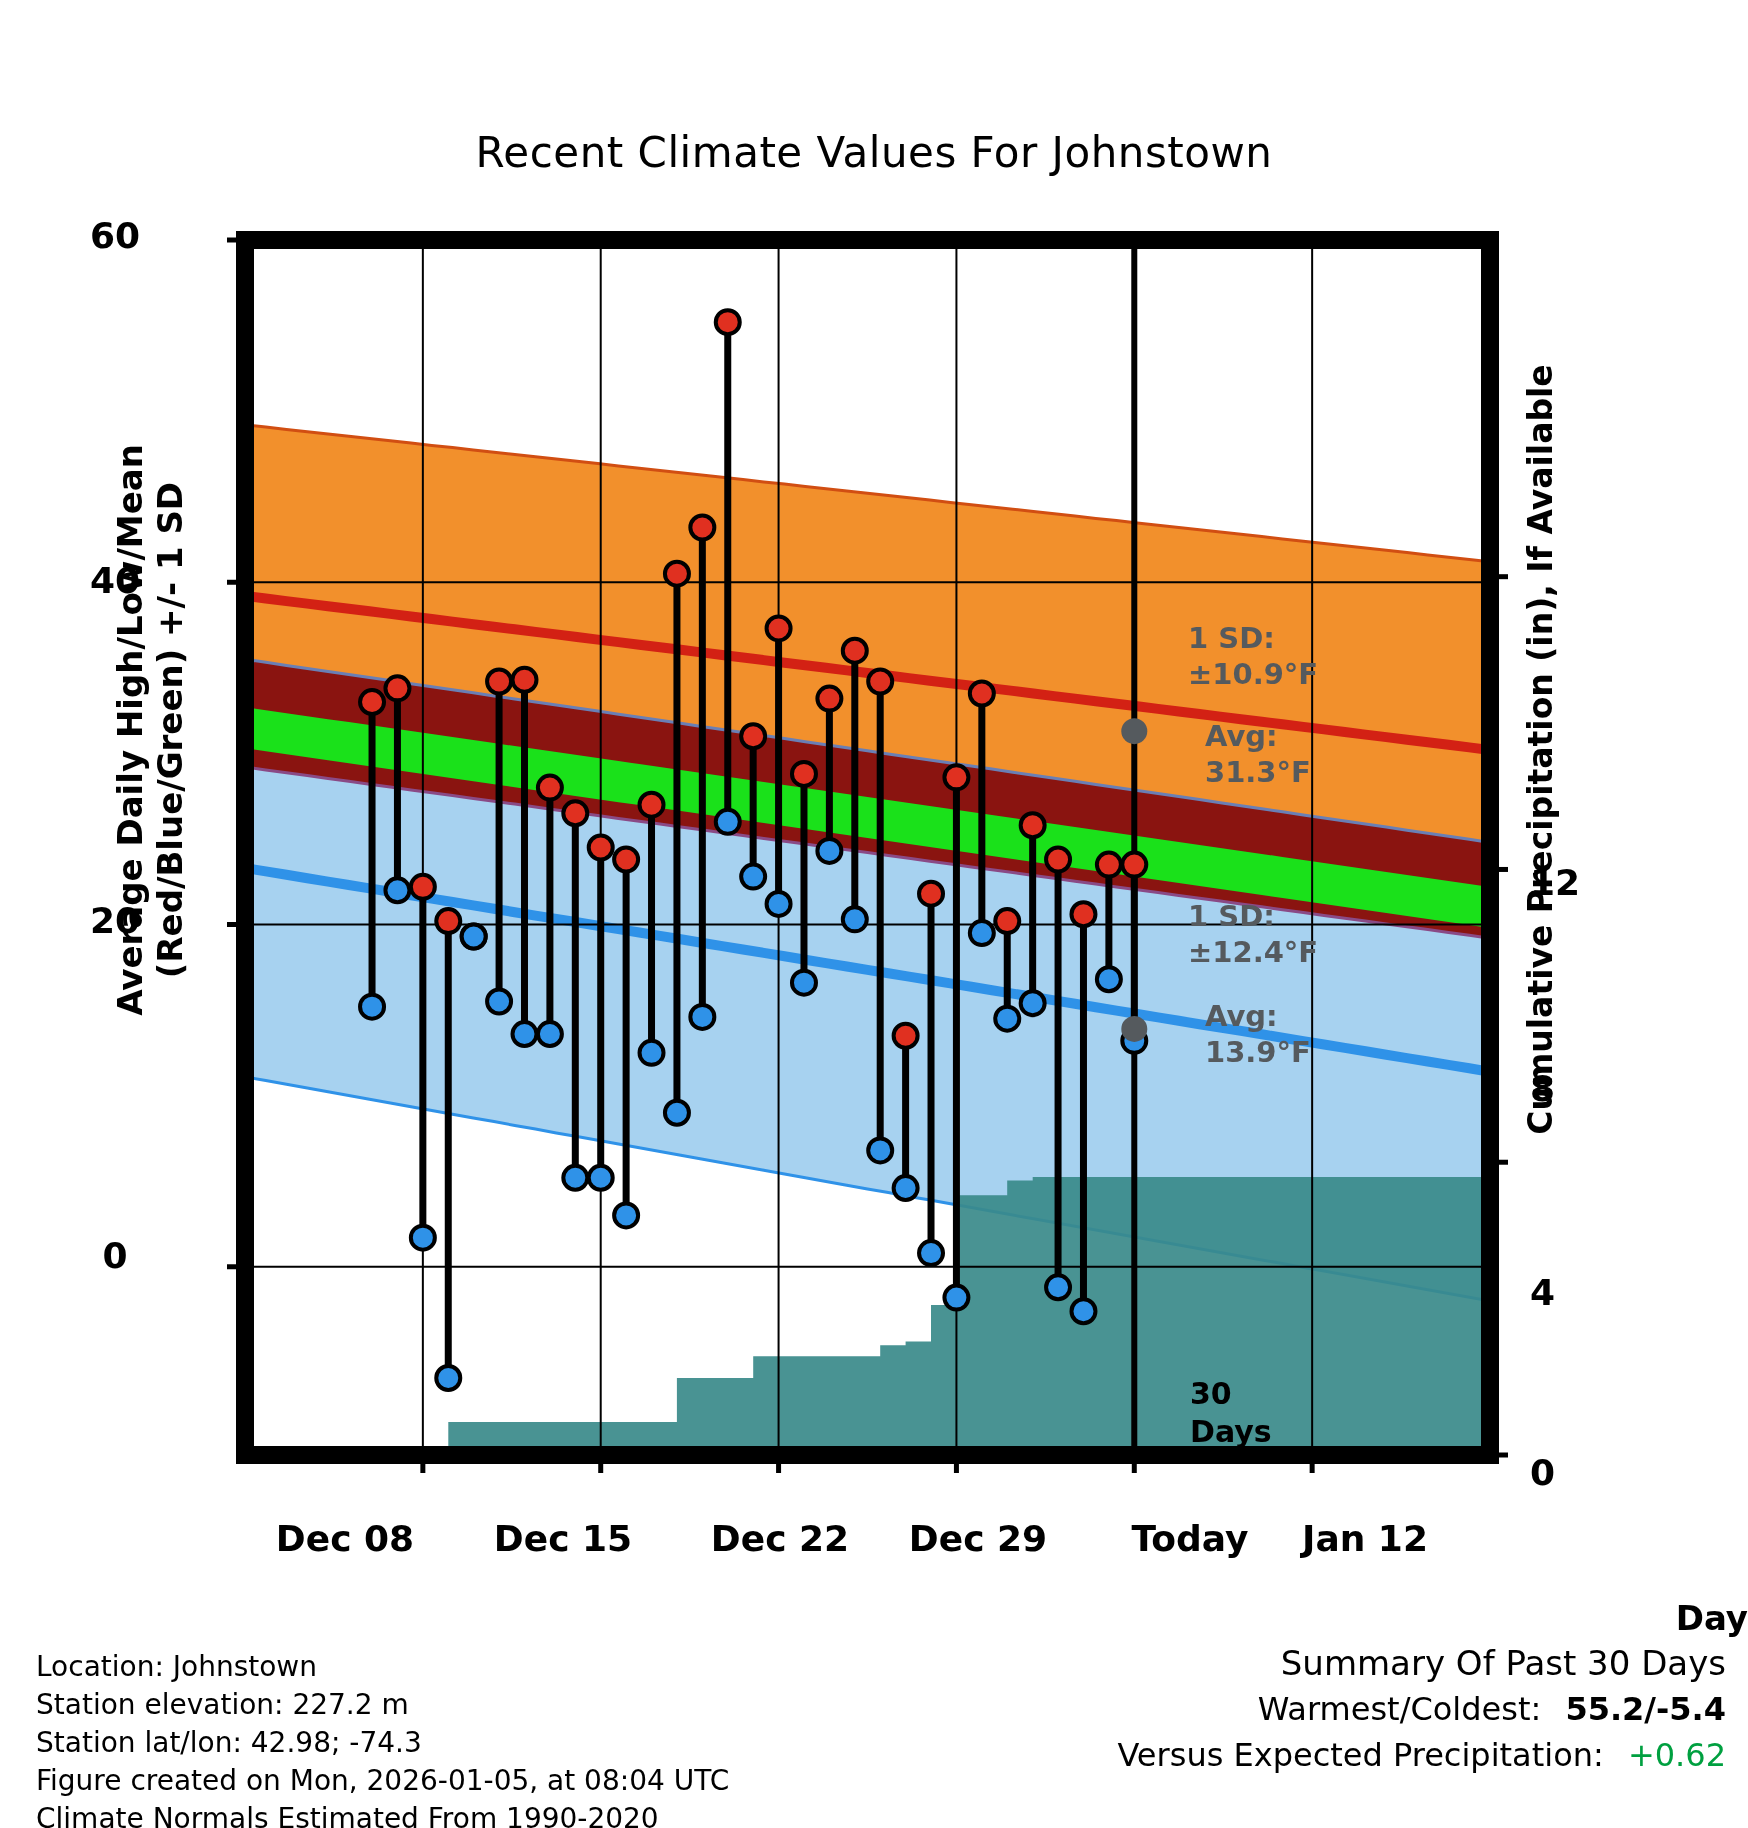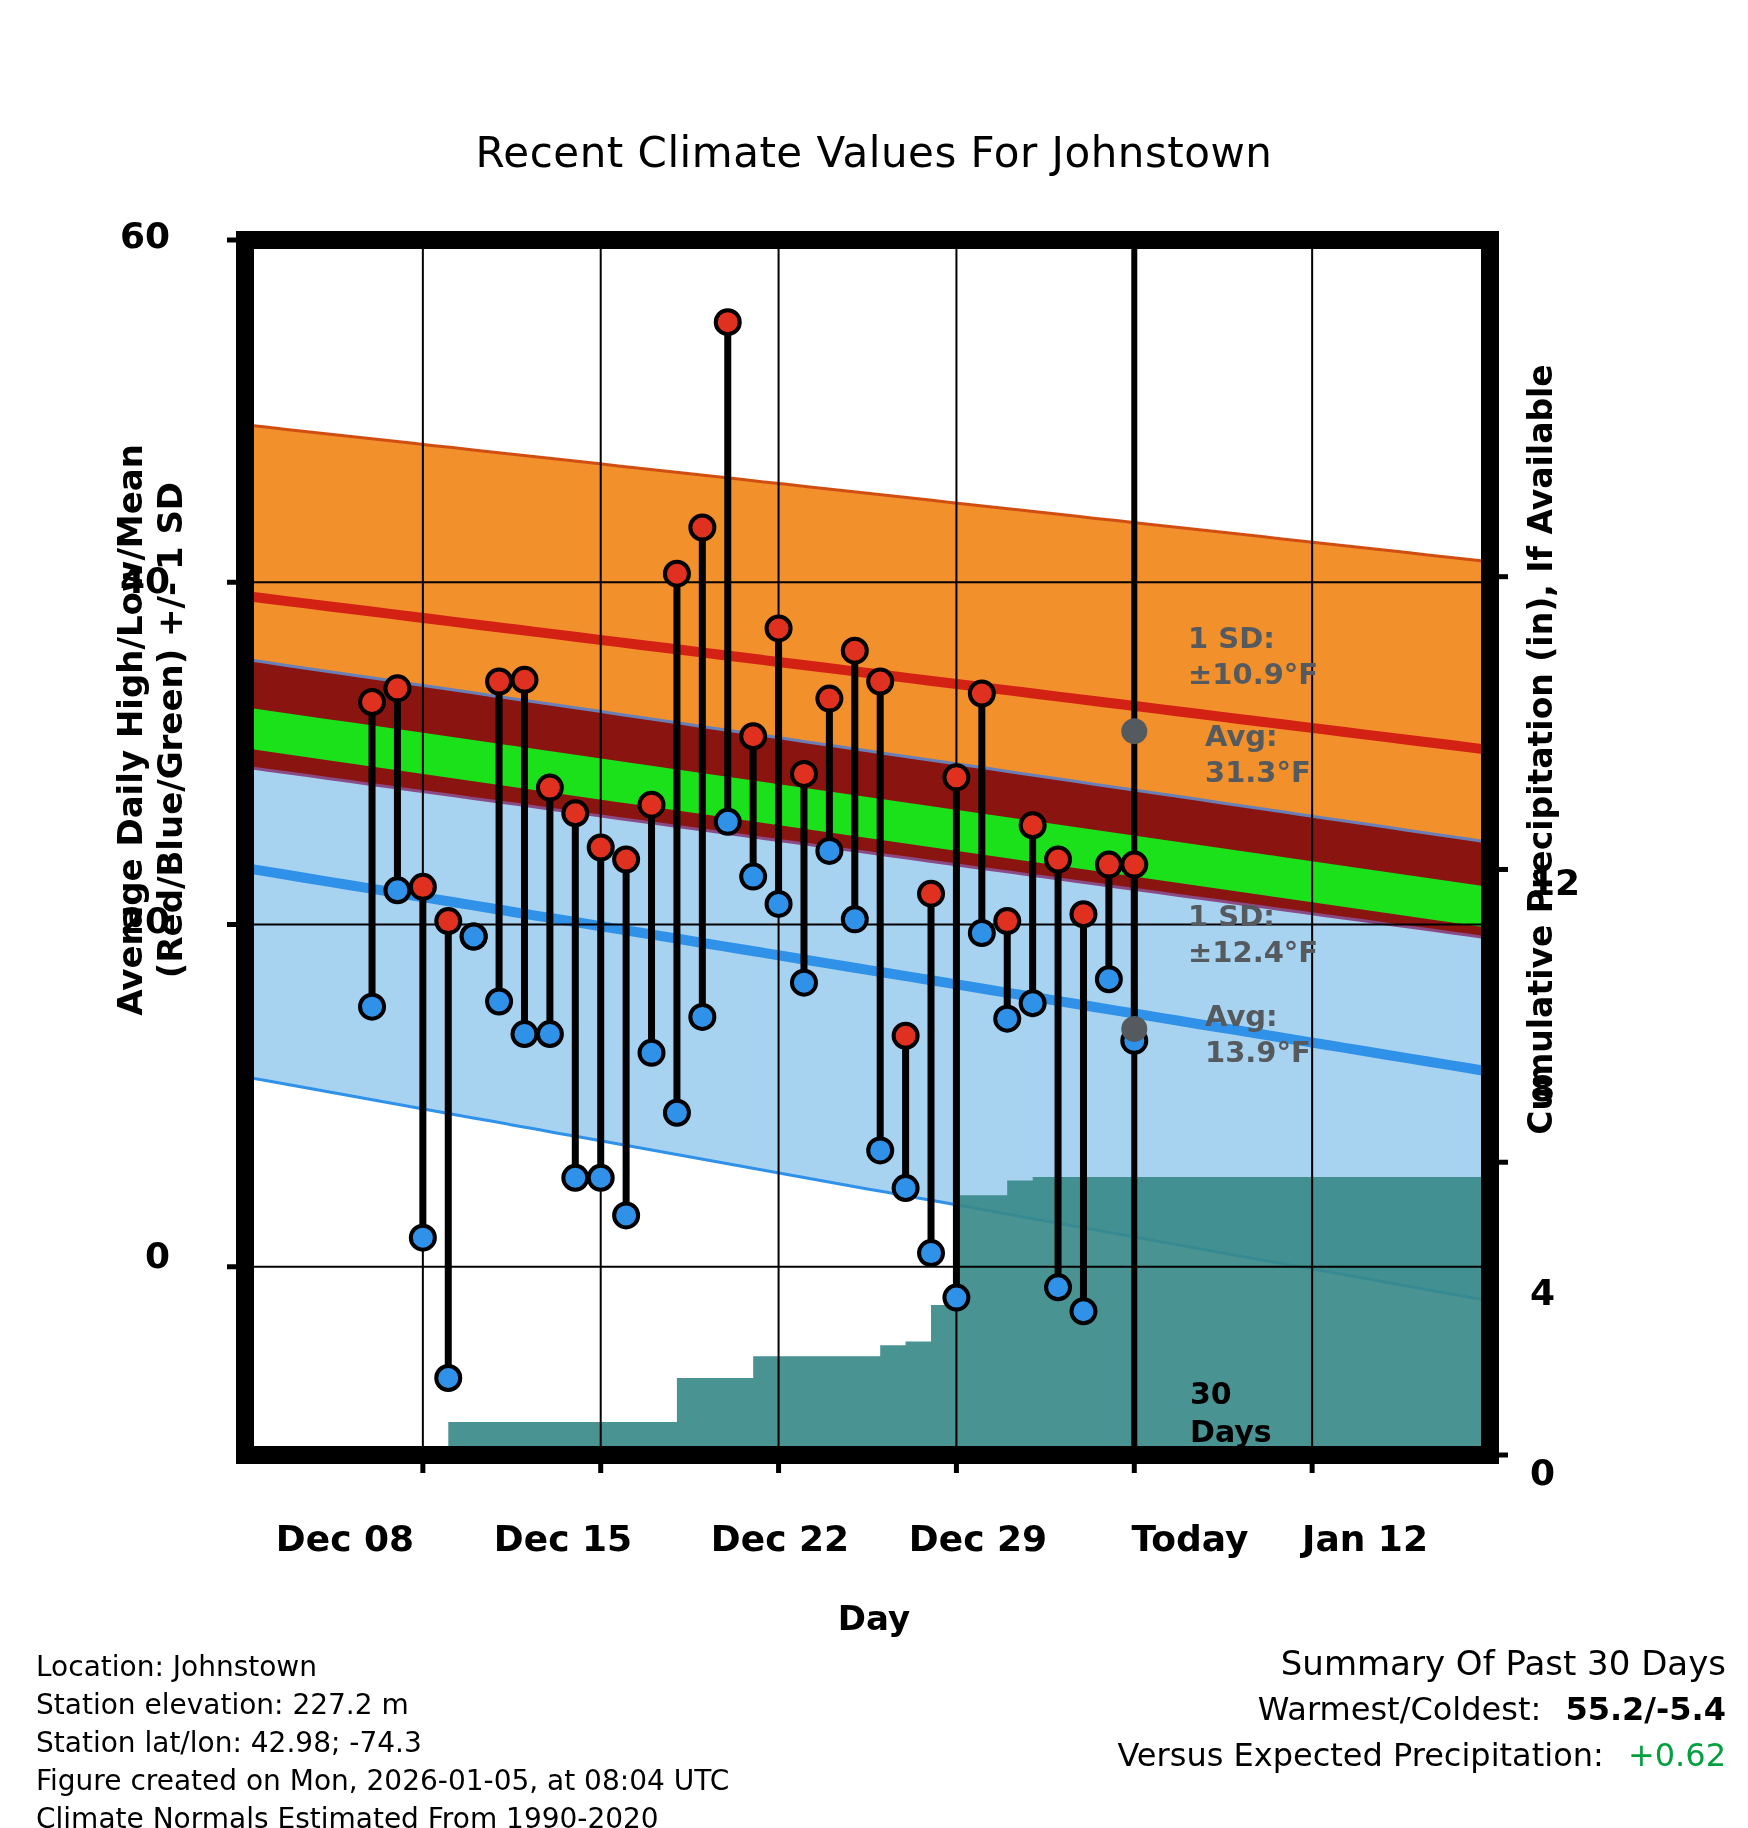--- a/index.html
+++ b/index.html
@@ -50,31 +50,31 @@
     text-align: center;
     font-size: 33px;
     font-weight: bold;
     transform: rotate(-90deg);
     transform-origin: center center;
   }
   .xlabel {
     position: absolute;
     left: 0; top: 1598px;
     width: 1748px;
-    text-align: center;
+    text-align: right;
     font-size: 34px;
     font-weight: bold;
   }
   .tick-label {
     position: absolute;
     font-size: 36px;
     font-weight: bold;
     white-space: nowrap;
   }
-  .tick-label.yl { text-align: right; }
+  .tick-label.yl { text-align: center; }
   .xtick {
     position: absolute;
     font-size: 36px;
     font-weight: bold;
     text-align: center;
     white-space: nowrap;
     transform: translateX(-50%);
   }
   
   .footer-left {

